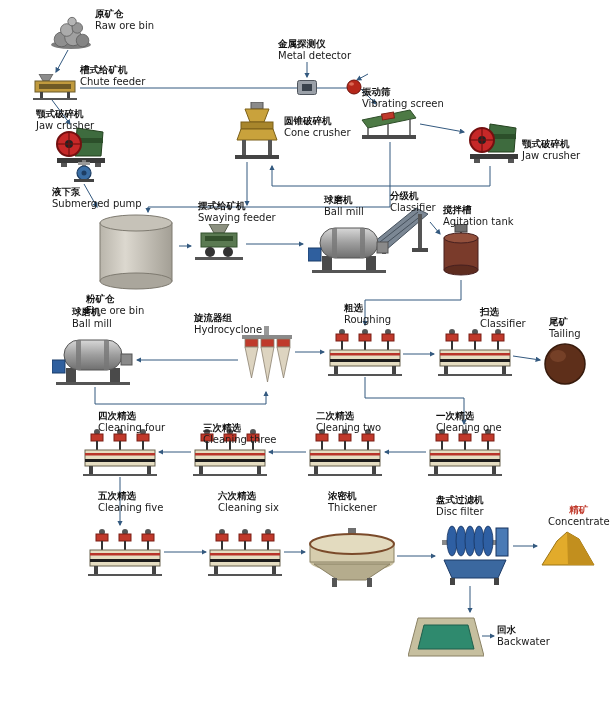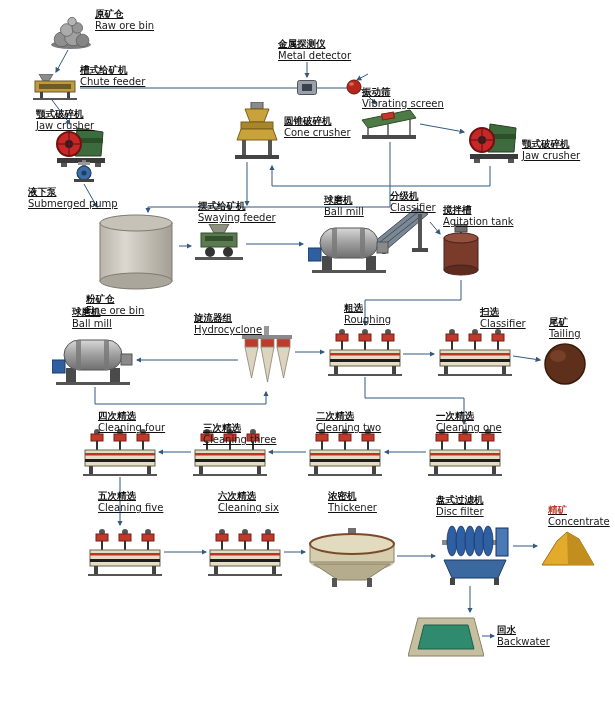--- a/index.html
+++ b/index.html
@@ -1,24 +1,24 @@
 <!DOCTYPE html>
 <html><head>
 <meta charset="utf-8">
 <style>
   html,body{margin:0;padding:0;background:#fff;}
   .stage{position:relative;width:615px;height:708px;background:#fff;overflow:hidden;
          font-family:"DejaVu Sans","Liberation Sans",sans-serif;}
   .wires{position:absolute;left:0;top:0;width:615px;height:708px;}
   .mc{position:absolute;}
   .mc svg{width:100%;height:100%;display:block;}
-  .lbl{position:absolute;color:#111;white-space:nowrap;line-height:1.25;text-decoration:underline;}
+  .lbl{position:absolute;color:#111;white-space:nowrap;line-height:1.25;}
   .lbl .cn{display:block;font-size:9.5px;font-weight:bold;}
   .lbl .en{display:block;font-size:10px;color:#1a1a1a;}
-  .lbl.red .cn{color:#c0392b;}
+  .lbl.red .cn{color:#c0392b;text-align:center;}
 </style>
 </head>
 <body>
 
 <div class="stage">
 
   <svg class="wires" xmlns="http://www.w3.org/2000/svg">
     <defs>
       <marker id="arrw" viewBox="0 0 10 10" refX="8" refY="5" markerWidth="5.5" markerHeight="5.5" orient="auto-start-reverse">
         <path d="M0,0 L10,5 L0,10 z" fill="#33597f"></path>
@@ -445,21 +445,21 @@
       <span class="en">Raw ore bin</span>
     </div>
   <div class="lbl" style="left:80px;top:64px">
       <span class="cn">槽式给矿机</span>
       <span class="en">Chute feeder</span>
     </div>
   <div class="lbl" style="left:36px;top:108px">
       <span class="cn">颚式破碎机</span>
       <span class="en">Jaw crusher</span>
     </div>
-  <div class="lbl" style="left:28px;top:186px">
+  <div class="lbl" style="left:52px;top:186px">
       <span class="cn">液下泵</span>
       <span class="en">Submerged pump</span>
     </div>
   <div class="lbl" style="left:86px;top:293px">
       <span class="cn">粉矿仓</span>
       <span class="en">Fine ore bin</span>
     </div>
   <div class="lbl" style="left:278px;top:38px">
       <span class="cn">金属探测仪</span>
       <span class="en">Metal detector</span>

